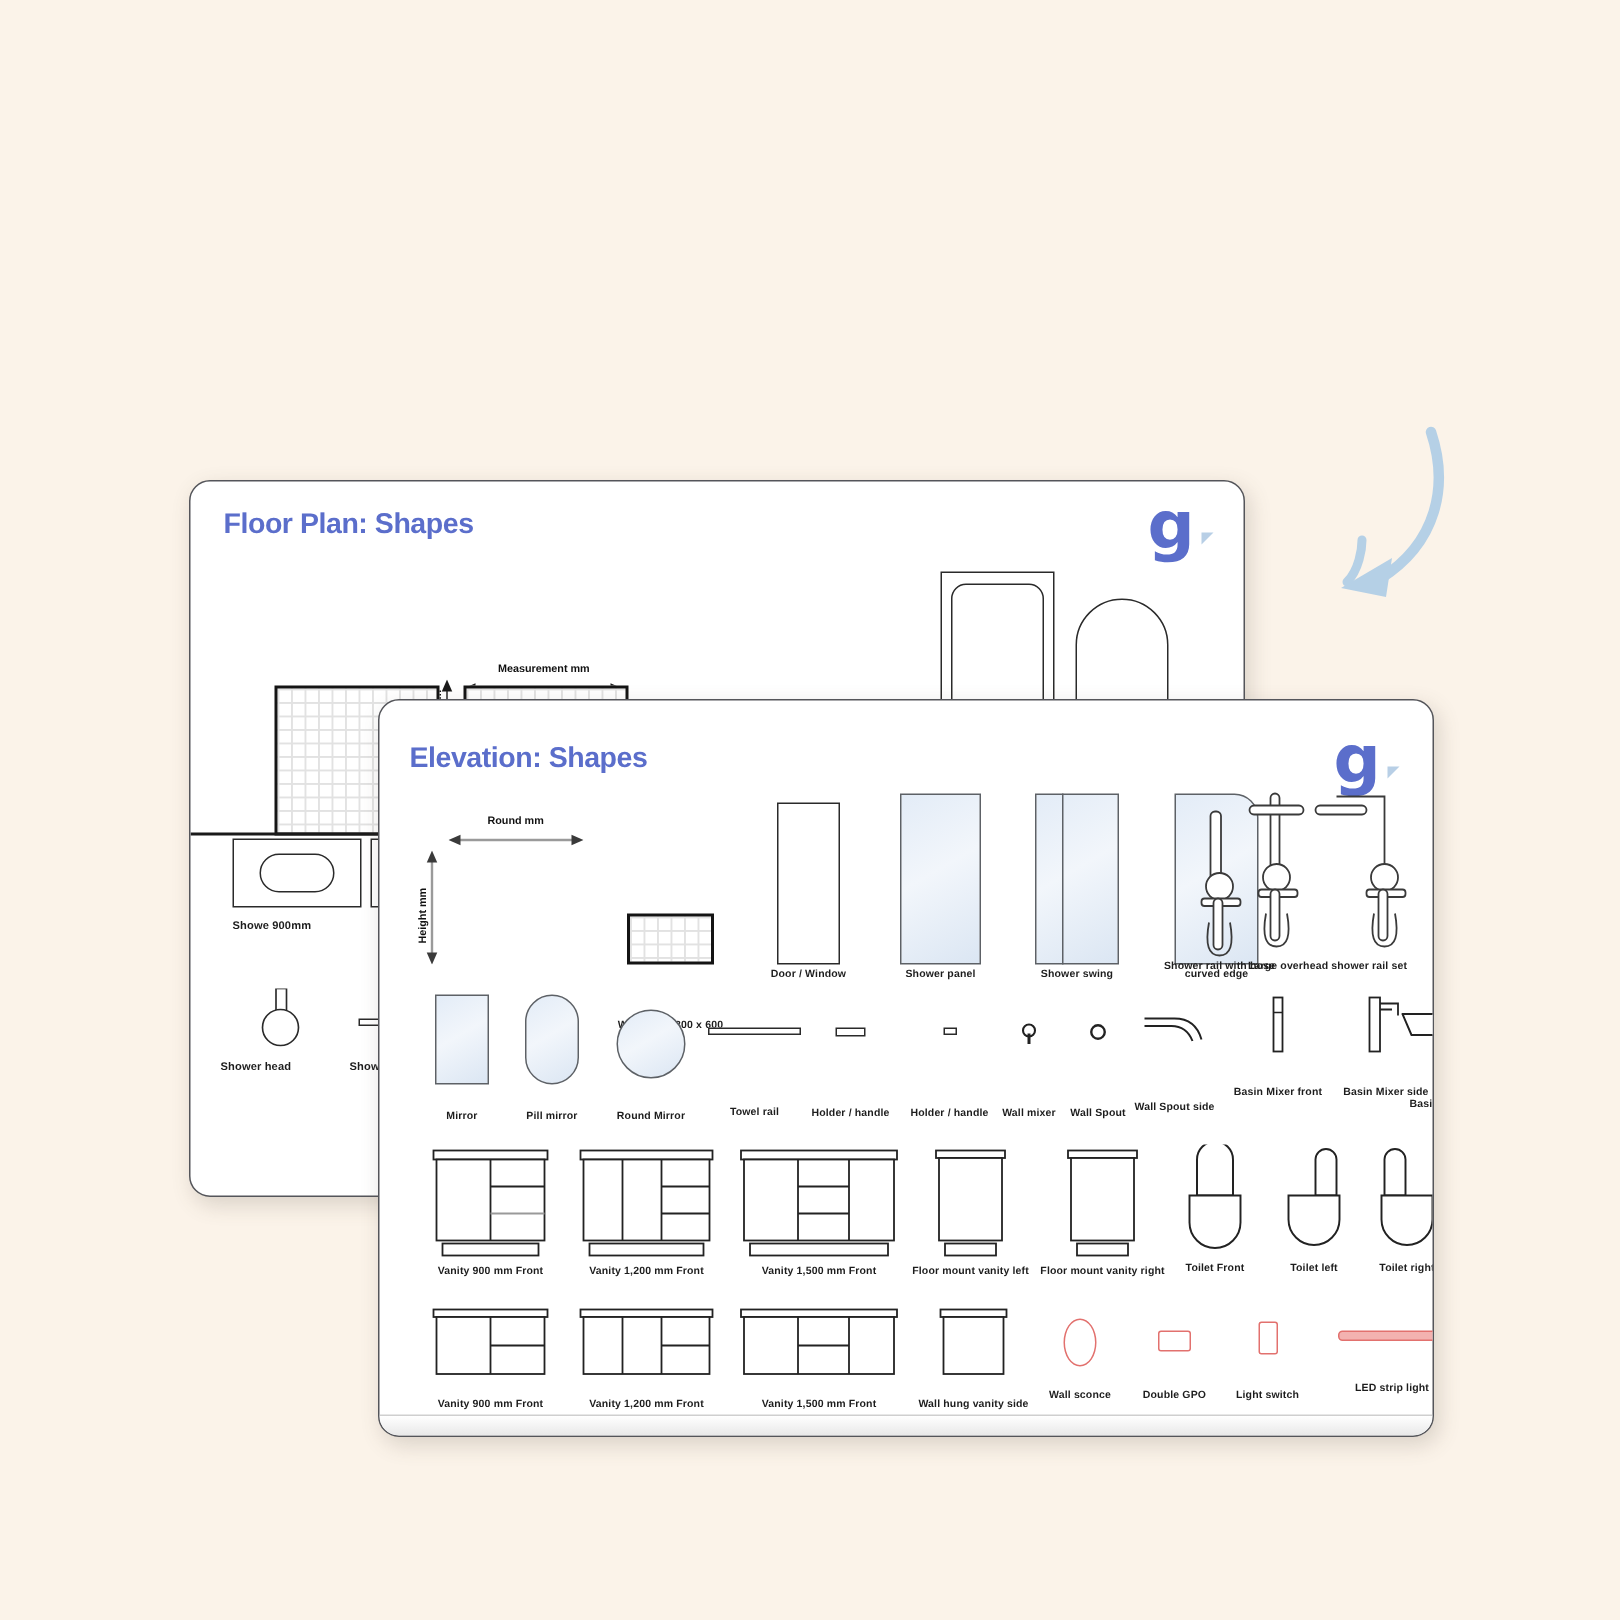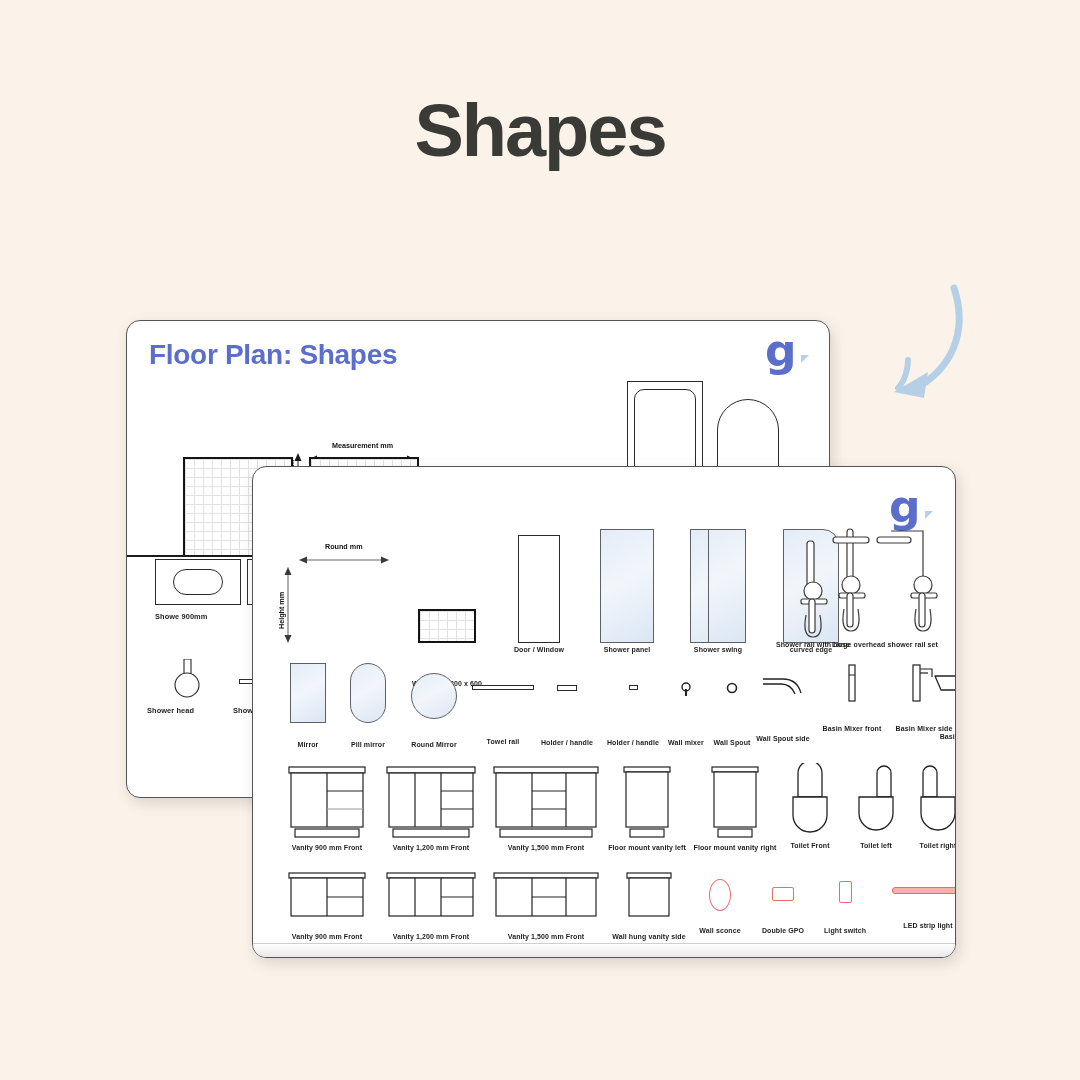--- a/index.html
+++ b/index.html
@@ -57,21 +57,21 @@
     left: 252px;
     top: 466px;
     width: 704px;
     height: 492px;
   }
 
   .card-title {
     position: absolute;
     left: 22px;
     top: 18px;
-    font-size: 28px;
+    font-size: 19px;
     font-weight: 700;
     color: #5B6ECB;
     letter-spacing: -0.3px;
   }
   #card-elevation .card-title { left: 20px; top: 28px; }
 
   
   .logo {
     position: absolute;
     right: 18px;
@@ -151,21 +151,20 @@
     left: 0; bottom: 0;
     width: 100%; height: 14px;
     background: linear-gradient(to bottom,#ffffff,#e8e8e8);
     border-top: 1px solid #cfcfcf;
   }
 </style>
 </head>
 <body>
 
 <div id="title-block">
-  <span class="tline">Shapes</span>
 </div>
 
 <svg id="arrow-decoration" viewBox="0 0 140 140">
   <path d="M96,12 C108,48 100,86 62,110" stroke="#B5D0E6" stroke-width="7" fill="none" stroke-linecap="round"></path>
   <path d="M36,116 L70,96 L66,122 Z" fill="#B5D0E6"></path>
   <path d="M40,112 C48,104 50,90 50,84" stroke="#B5D0E6" stroke-width="6" fill="none" stroke-linecap="round"></path>
 </svg>
 
 <div class="card" id="card-floorplan">
 
@@ -221,20 +220,21 @@
     <circle cx="20" cy="26" r="12" fill="#fff" stroke="#2a2a2a" stroke-width="1.1"></circle>
   </svg>
   <div class="shape-label" style="position:absolute; left:20px; top:382px; width:80px;">Shower head</div>
 
   <div class="thin" style="position:absolute; left:112px; top:358px; width:70px; height:5px;"></div>
   <div class="shape-label" style="position:absolute; left:106px; top:382px; width:80px;">Showe</div>
 </div>
 
 <div class="card" id="card-elevation">
 
+  <div class="card-title">Elevation: Shapes</div>
 
   <div class="logo">
     <span class="g-letter">g</span>
     <span class="g-dot"></span>
   </div>
 
   <div class="hlabel" style="left:72px; top:75px;">Round mm</div>
   <svg style="position:absolute; left:46px; top:88px;" width="90" height="10">
     <line x1="6" y1="5" x2="84" y2="5" stroke="#9a9a9a" stroke-width="1.6"></line>
     <path d="M0,5 L8,1.5 L8,8.5 Z" fill="#3a3a3a"></path>

